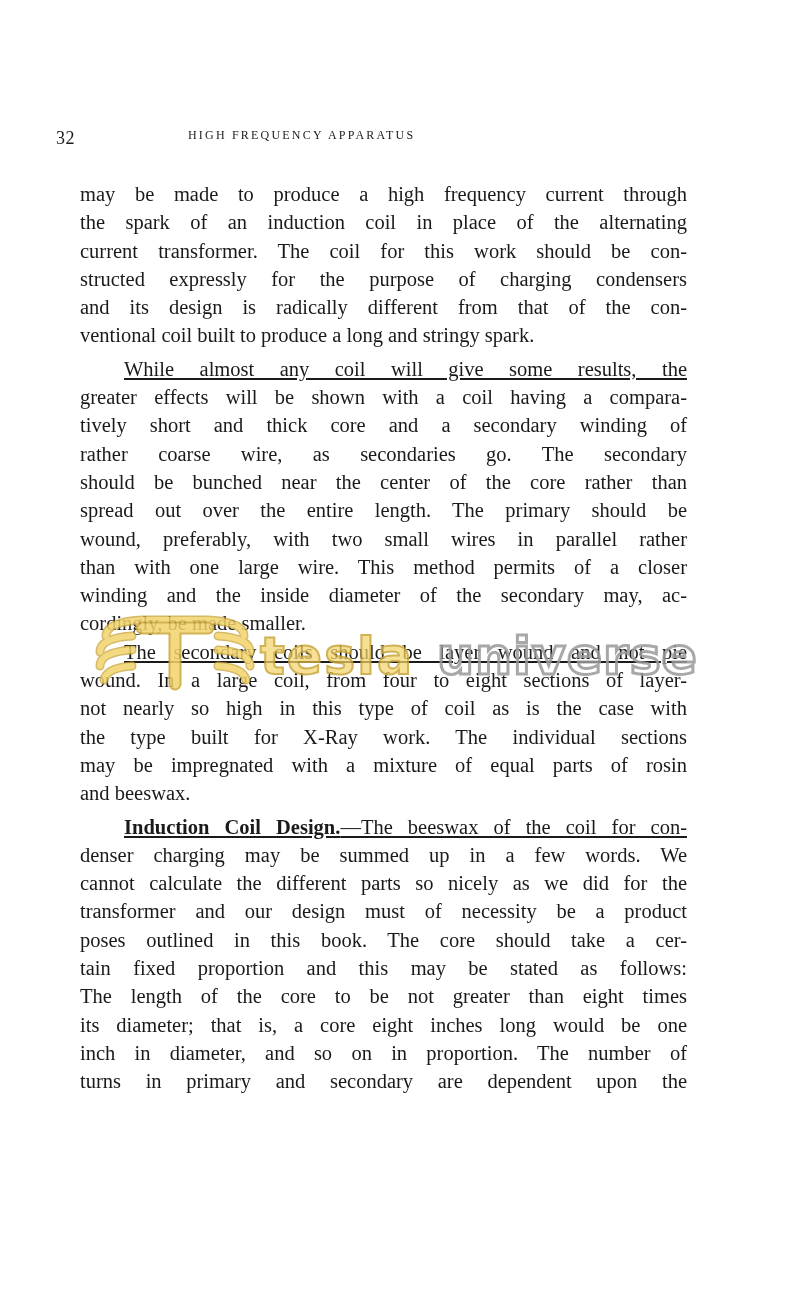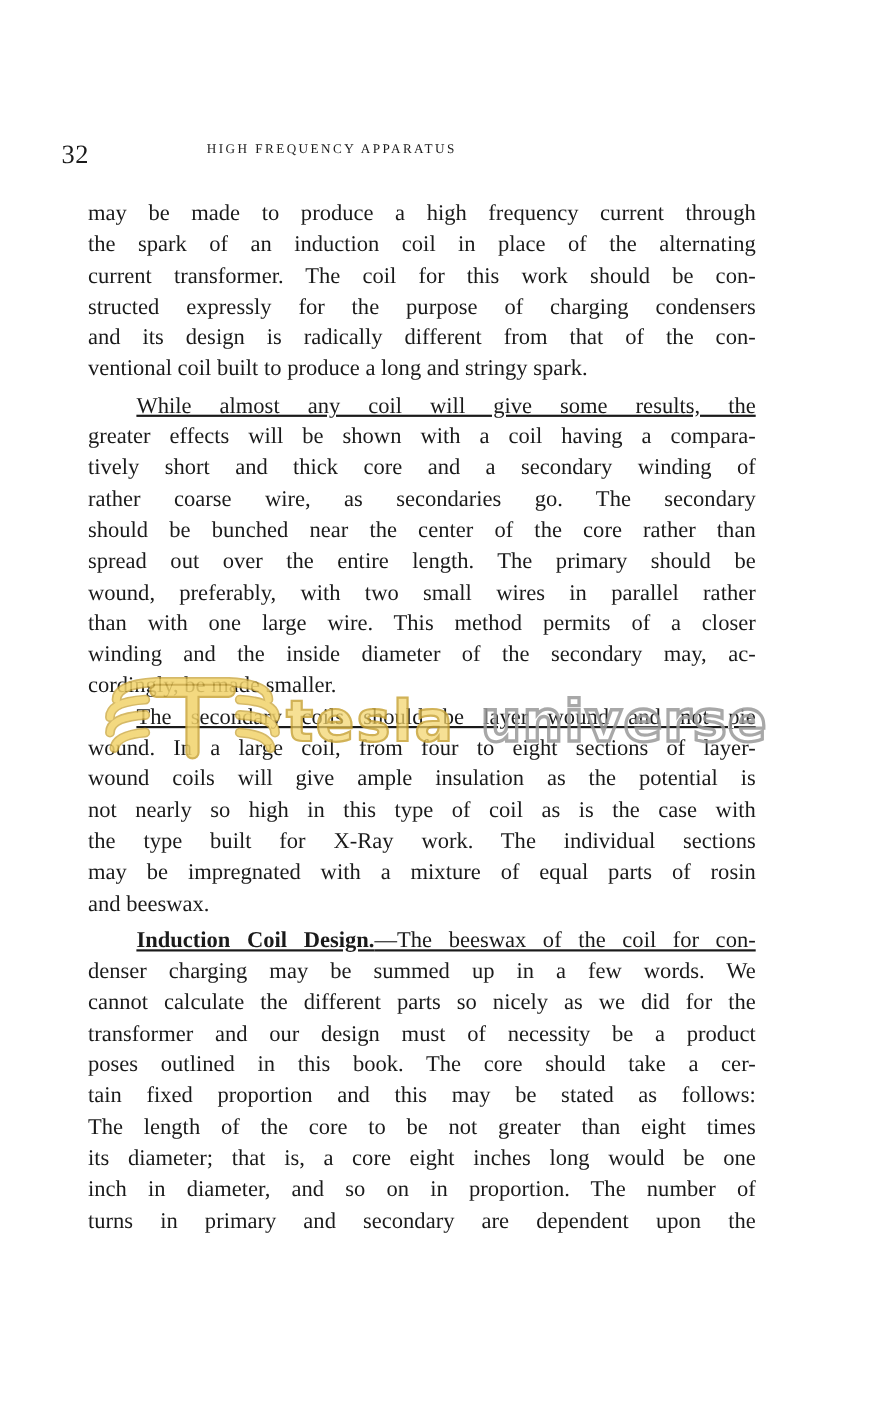--- a/index.html
+++ b/index.html
@@ -1,19 +1,19 @@
 <!DOCTYPE html>
 <html><head>
 <meta charset="utf-8">
 <style>
   html, body { margin:0; padding:0; background:#ffffff; }
   body { width:800px; height:1297px; position:relative; overflow:hidden;
          font-family:"Liberation Serif","DejaVu Serif",serif; color:#1a1a1a; }
   .header { position:absolute; top:128px; left:56px; width:640px; height:28px; }
-  .page-num { position:absolute; left:0; top:0; font-size:24px; letter-spacing:0.5px; }
+  .page-num { position:absolute; left:0; top:0; font-size:18px; letter-spacing:0.5px; }
   .running-title { position:absolute; left:132px; top:0; font-size:12px; letter-spacing:2.2px; }
   .body { position:absolute; top:180px; left:56px; width:631px; }
   .line { height:28.3px; line-height:28.3px; font-size:20.5px; text-align:justify;
           text-align-last:justify; white-space:nowrap; overflow:visible;margin-left:24px; }
   .line.last { text-align-last:left; }
   .line.indent { padding-left:44px;text-decoration:underline; }
   .para-gap { height:5px; }
   .bold { font-weight:bold; }
   .watermark { position:absolute; left:92px; top:608px; width:620px; height:84px; pointer-events:none; opacity:0.85; }
 </style>
@@ -46,21 +46,20 @@
     <div class="line">spread out over the entire length.  The primary should be</div>
     <div class="line">wound, preferably, with two small wires in parallel rather</div>
     <div class="line">than with one large wire.  This method permits of a closer</div>
     <div class="line">winding and the inside diameter of the secondary may, ac-</div>
     <div class="line last">cordingly, be made smaller.</div>
   </div>
 
   <div>
     <div class="line indent">The secondary coils should be layer wound and not pie</div>
     <div class="line">wound.  In a large coil, from four to eight sections of layer-</div>
-    <div class="line">wound coils will give ample insulation as the potential is</div>
     <div class="line">not nearly so high in this type of coil as is the case with</div>
     <div class="line">the type built for X-Ray work.  The individual sections</div>
     <div class="line">may be impregnated with a mixture of equal parts of rosin</div>
     <div class="line last">and beeswax.</div>
   </div>
   <div class="para-gap"></div>
 
   <div>
     <div class="line indent"><span class="bold">Induction Coil Design.</span><span>—The beeswax of the coil for con-</span></div>
     <div class="line">denser charging may be summed up in a few words.  We</div>

